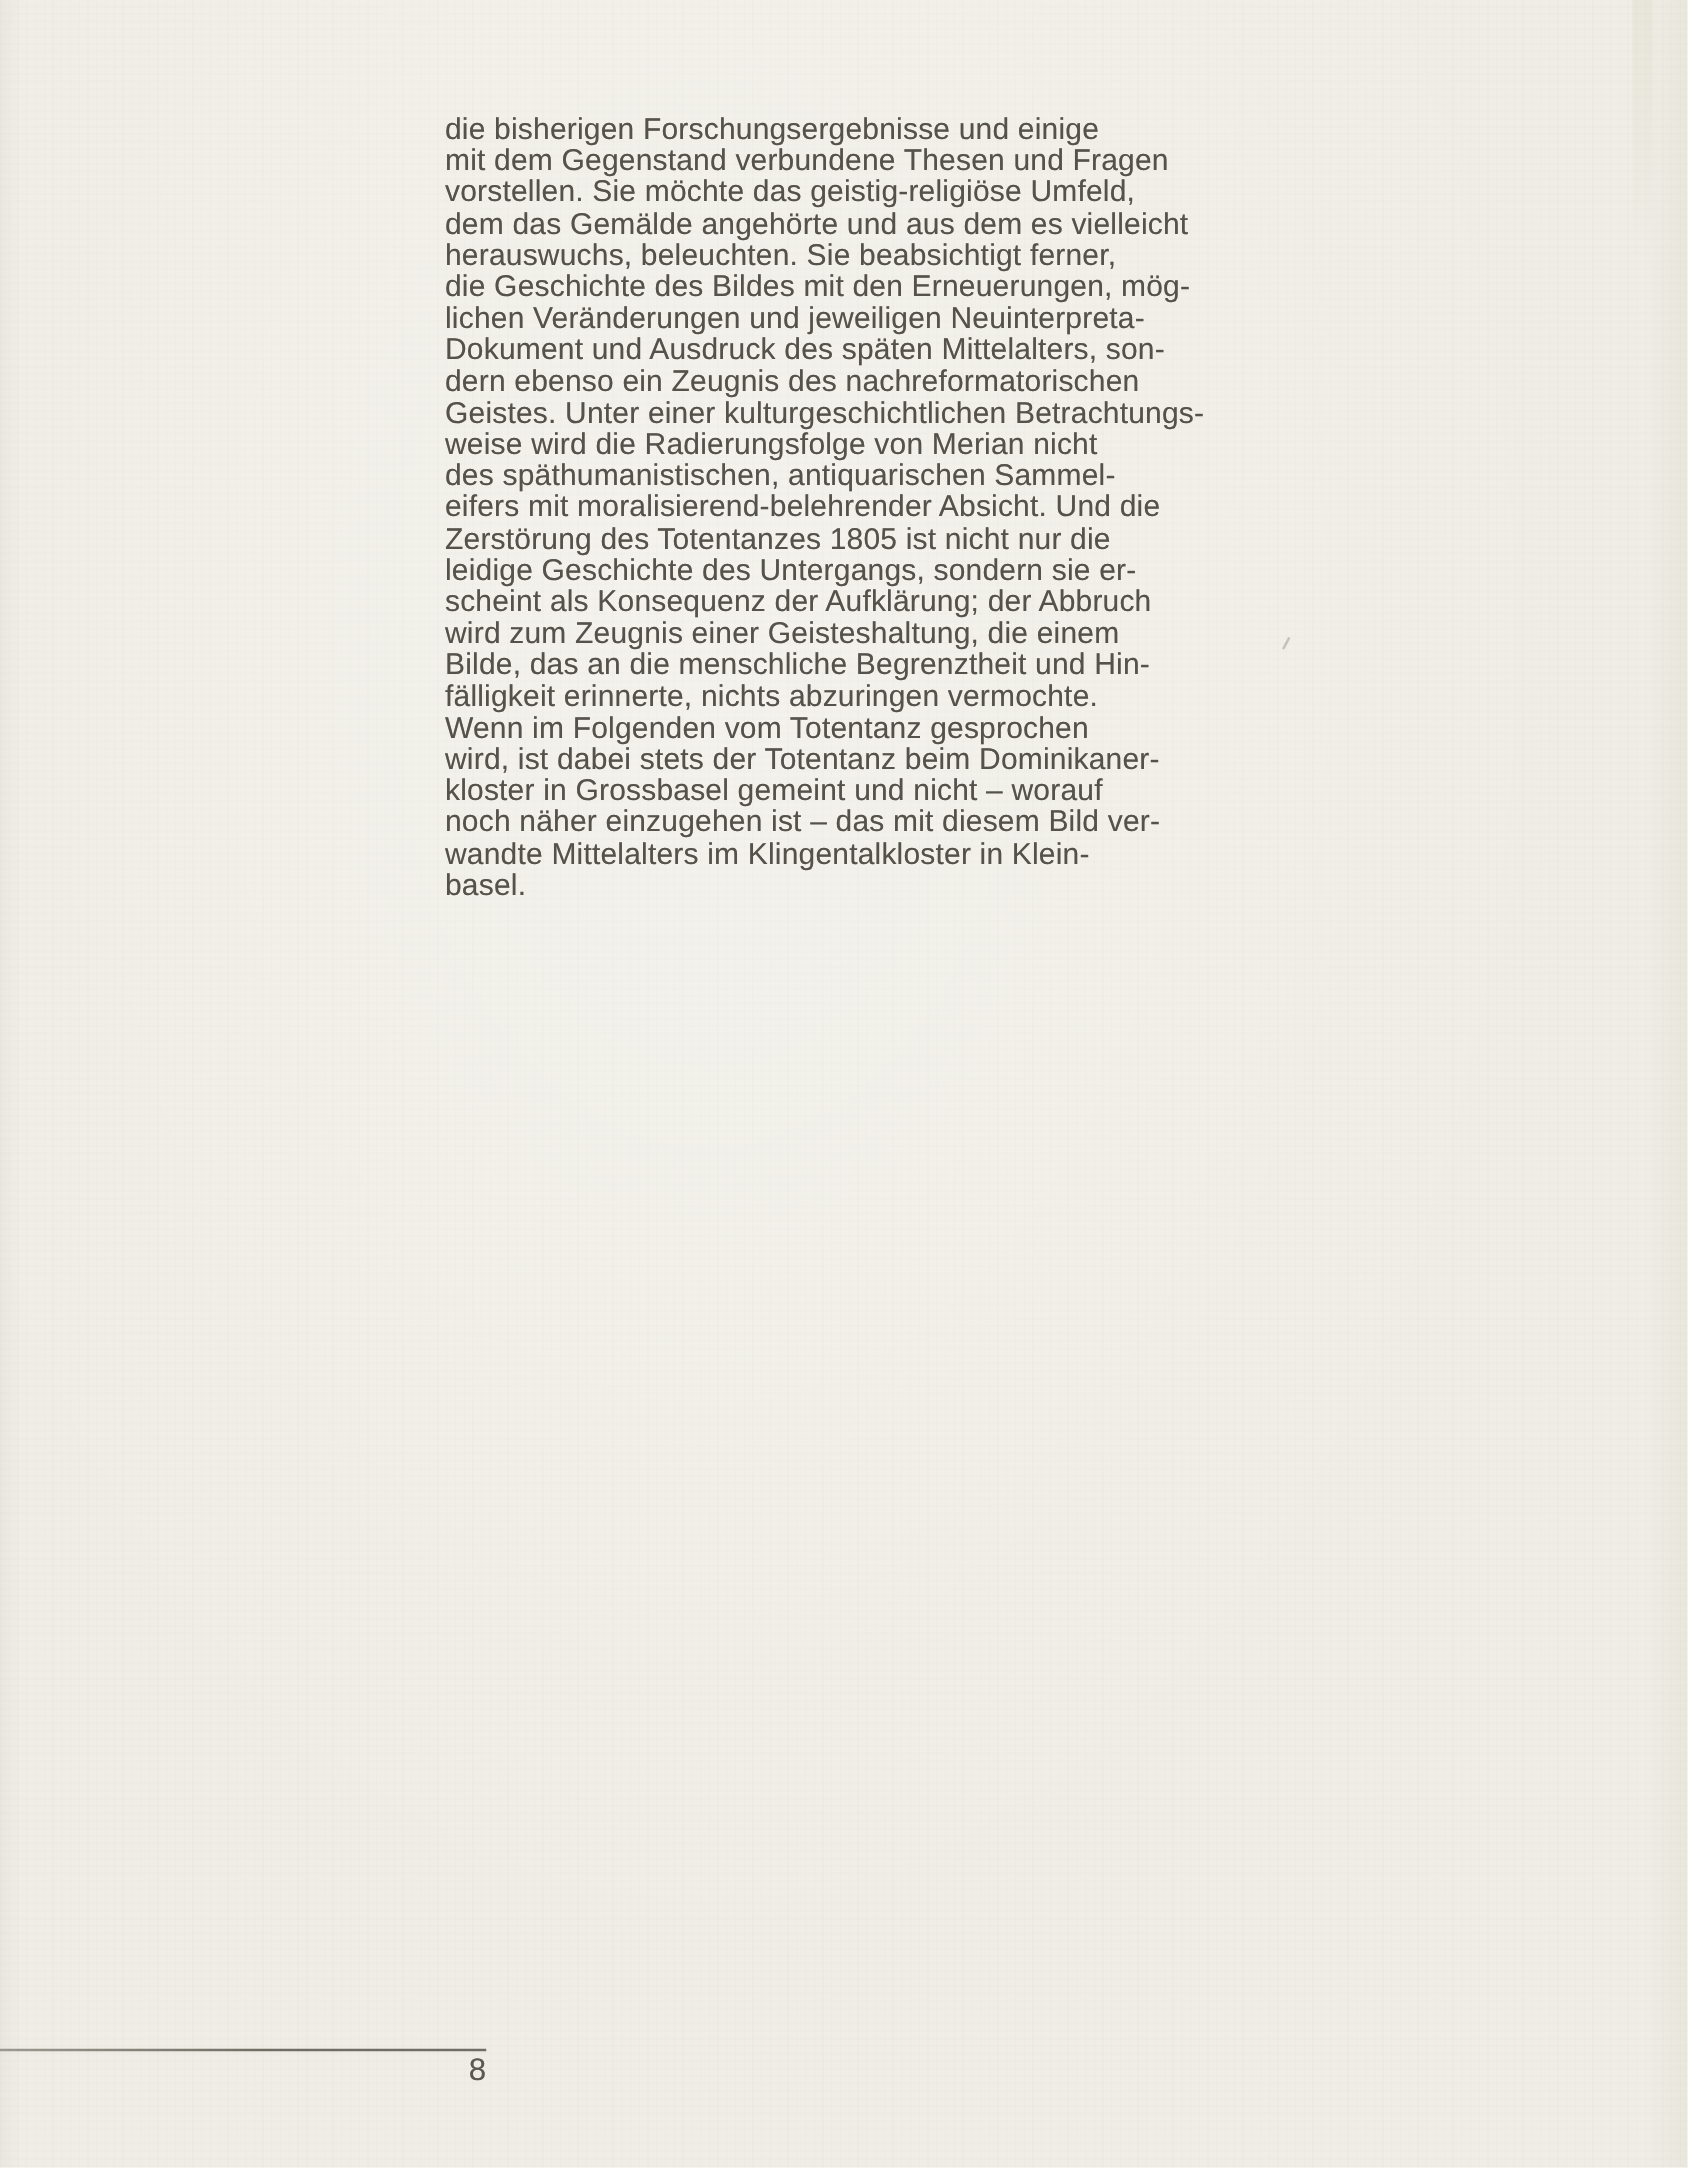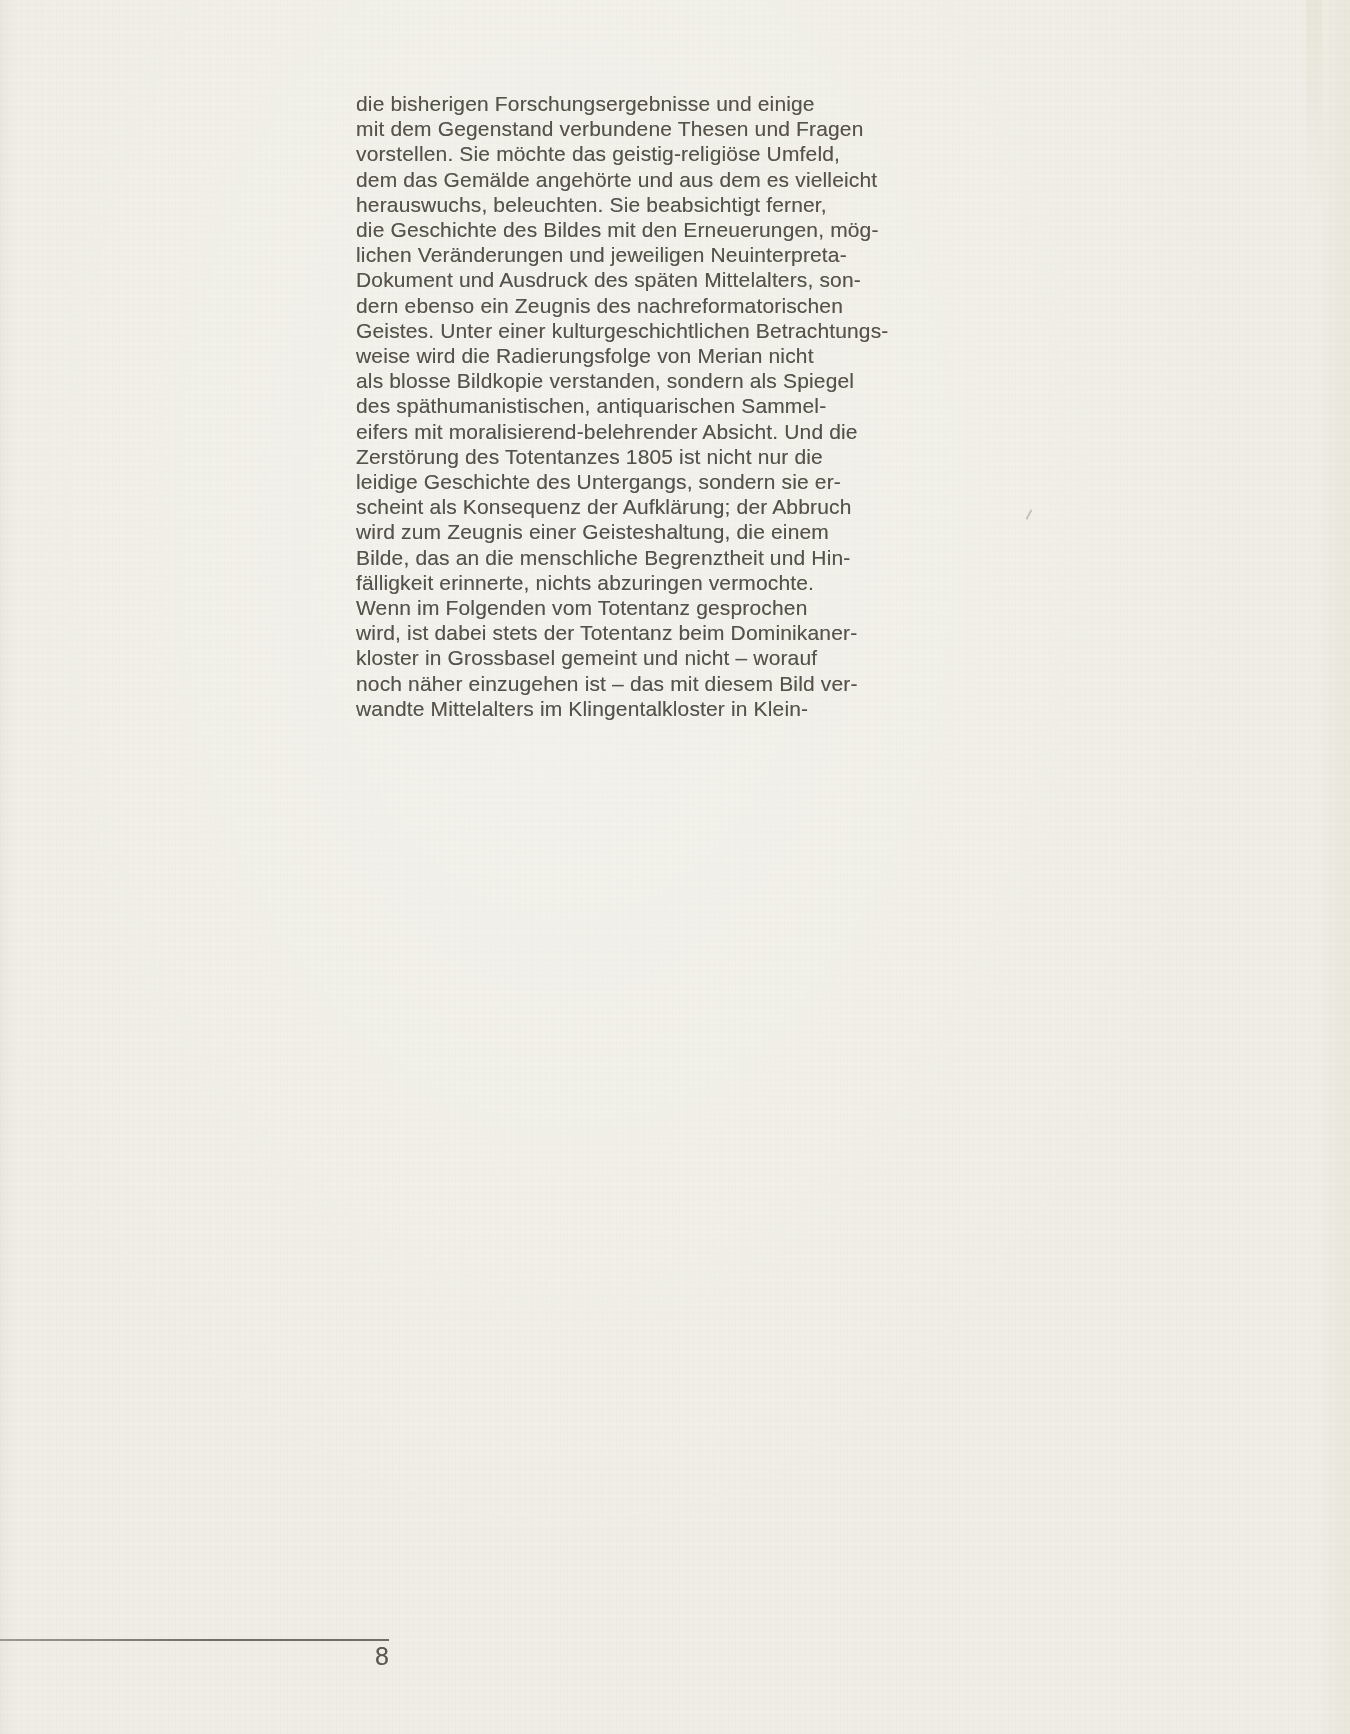--- a/index.html
+++ b/index.html
@@ -26,21 +26,21 @@
       radial-gradient(ellipse at 42% 30%, rgba(255,255,255,0.30), rgba(255,255,255,0) 65%),
       repeating-linear-gradient(90deg, rgba(0,0,0,0.011) 0px, rgba(0,0,0,0.011) 1px, rgba(255,255,255,0.013) 1px, rgba(255,255,255,0.013) 3px, rgba(0,0,0,0) 3px, rgba(0,0,0,0) 7px),
       repeating-linear-gradient(0deg, rgba(0,0,0,0.007) 0px, rgba(0,0,0,0.007) 2px, rgba(0,0,0,0) 2px, rgba(0,0,0,0) 6px),
       var(--paper);
   }
   .body-text {
     position: absolute;
     left: 356px;
     top: 91px;
     width: 640px;
-    font-size: 21px;
+    font-size: 24px;
     line-height: 25.2px;
     letter-spacing: 0.15px;
     color: var(--ink);
     text-shadow: 0 0 0.5px rgba(85, 82, 75, 0.45);
   }
   .text-line {
     white-space: pre;
   }
   .footer-rule {
     position: absolute;
@@ -90,31 +90,31 @@
       <div class="text-line">mit dem Gegenstand verbundene Thesen und Fragen</div>
       <div class="text-line">vorstellen. Sie möchte das geistig-religiöse Umfeld,</div>
       <div class="text-line">dem das Gemälde angehörte und aus dem es vielleicht</div>
       <div class="text-line">herauswuchs, beleuchten. Sie beabsichtigt ferner,</div>
       <div class="text-line">die Geschichte des Bildes mit den Erneuerungen, mög-</div>
       <div class="text-line">lichen Veränderungen und jeweiligen Neuinterpreta-</div>
       <div class="text-line">Dokument und Ausdruck des späten Mittelalters, son-</div>
       <div class="text-line">dern ebenso ein Zeugnis des nachreformatorischen</div>
       <div class="text-line">Geistes. Unter einer kulturgeschichtlichen Betrachtungs-</div>
       <div class="text-line">weise wird die Radierungsfolge von Merian nicht</div>
-      <div class="text-line">als blosse Bildkopie verstanden, sondern als Spiegel</div>
       <div class="text-line">des späthumanistischen, antiquarischen Sammel-</div>
       <div class="text-line">eifers mit moralisierend-belehrender Absicht. Und die</div>
       <div class="text-line">Zerstörung des Totentanzes 1805 ist nicht nur die</div>
       <div class="text-line">leidige Geschichte des Untergangs, sondern sie er-</div>
       <div class="text-line">scheint als Konsequenz der Aufklärung; der Abbruch</div>
       <div class="text-line">wird zum Zeugnis einer Geisteshaltung, die einem</div>
       <div class="text-line">Bilde, das an die menschliche Begrenztheit und Hin-</div>
       <div class="text-line">fälligkeit erinnerte, nichts abzuringen vermochte.</div>
       <div class="text-line">Wenn im Folgenden vom Totentanz gesprochen</div>
       <div class="text-line">wird, ist dabei stets der Totentanz beim Dominikaner-</div>
       <div class="text-line">kloster in Grossbasel gemeint und nicht – worauf</div>
       <div class="text-line">noch näher einzugehen ist – das mit diesem Bild ver-</div>
       <div class="text-line">wandte Mittelalters im Klingentalkloster in Klein-</div>
+      <div class="text-line">basel.</div>
     </div>
   <div class="scan-speck"></div>
   <div class="footer-rule"></div>
   <div class="page-number">8</div>
 </div>
 
 </body></html>

